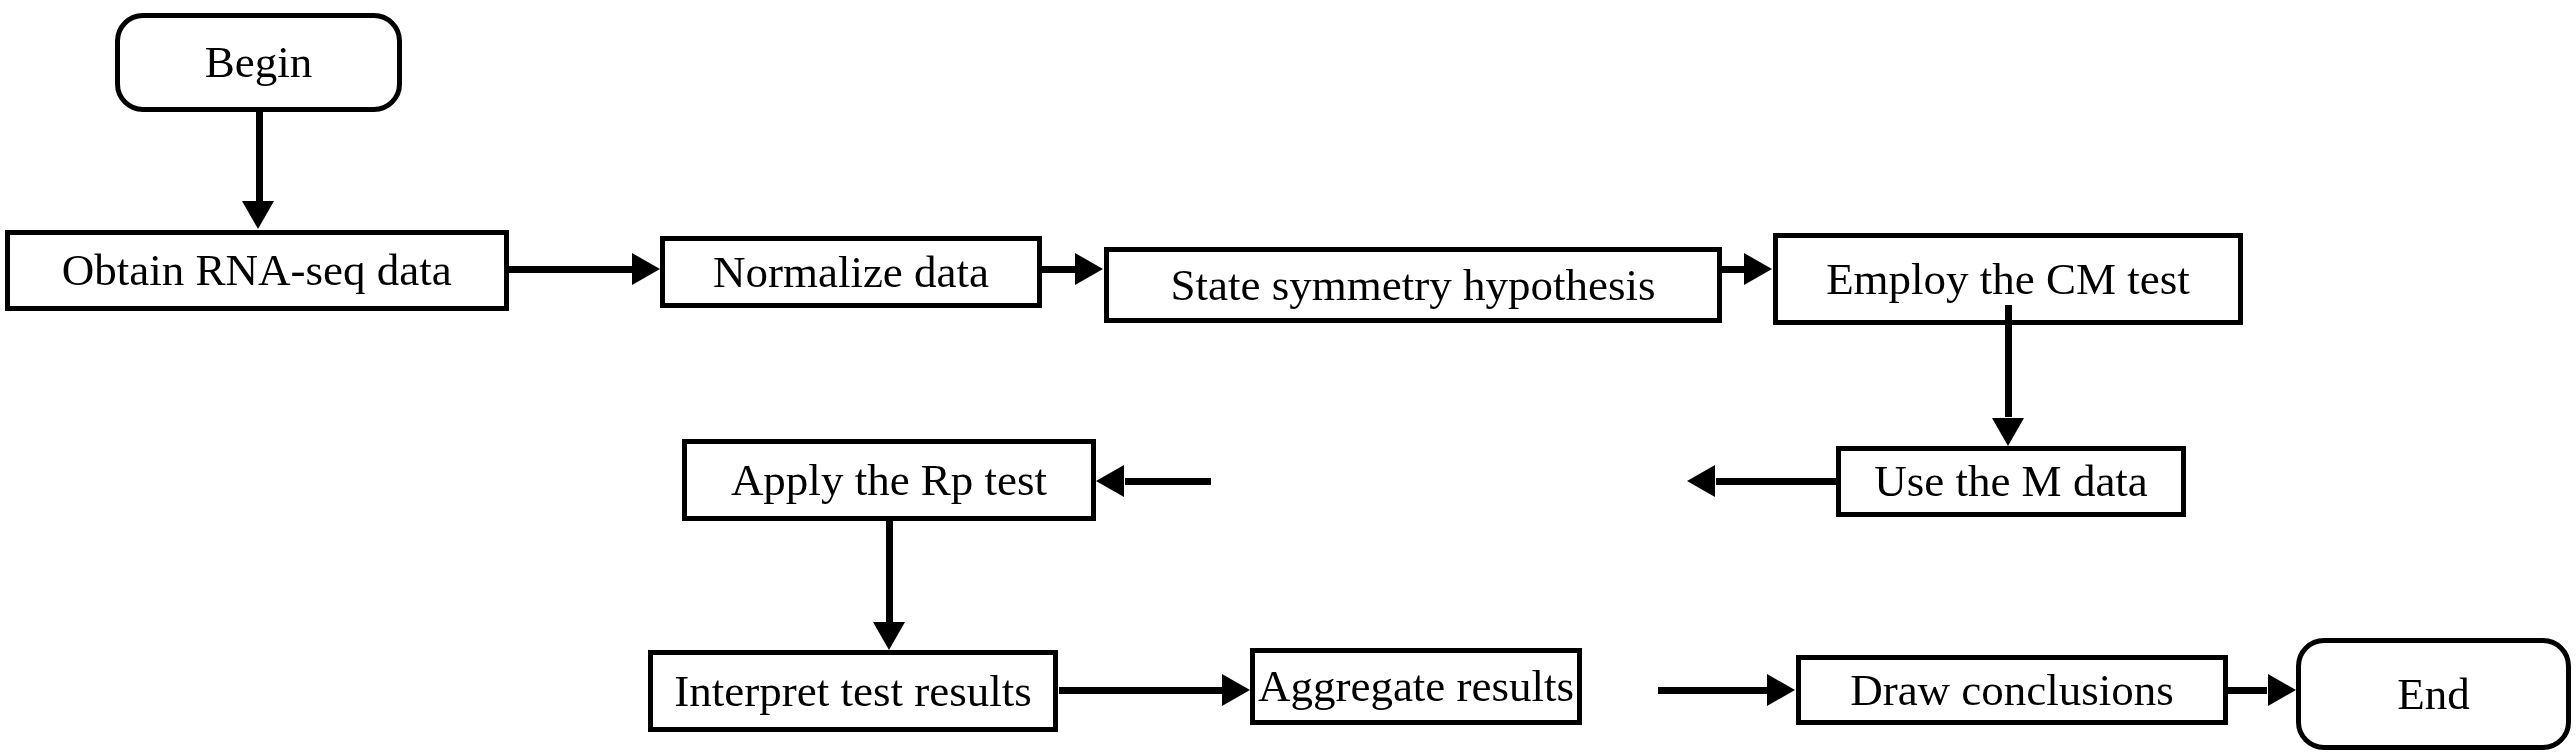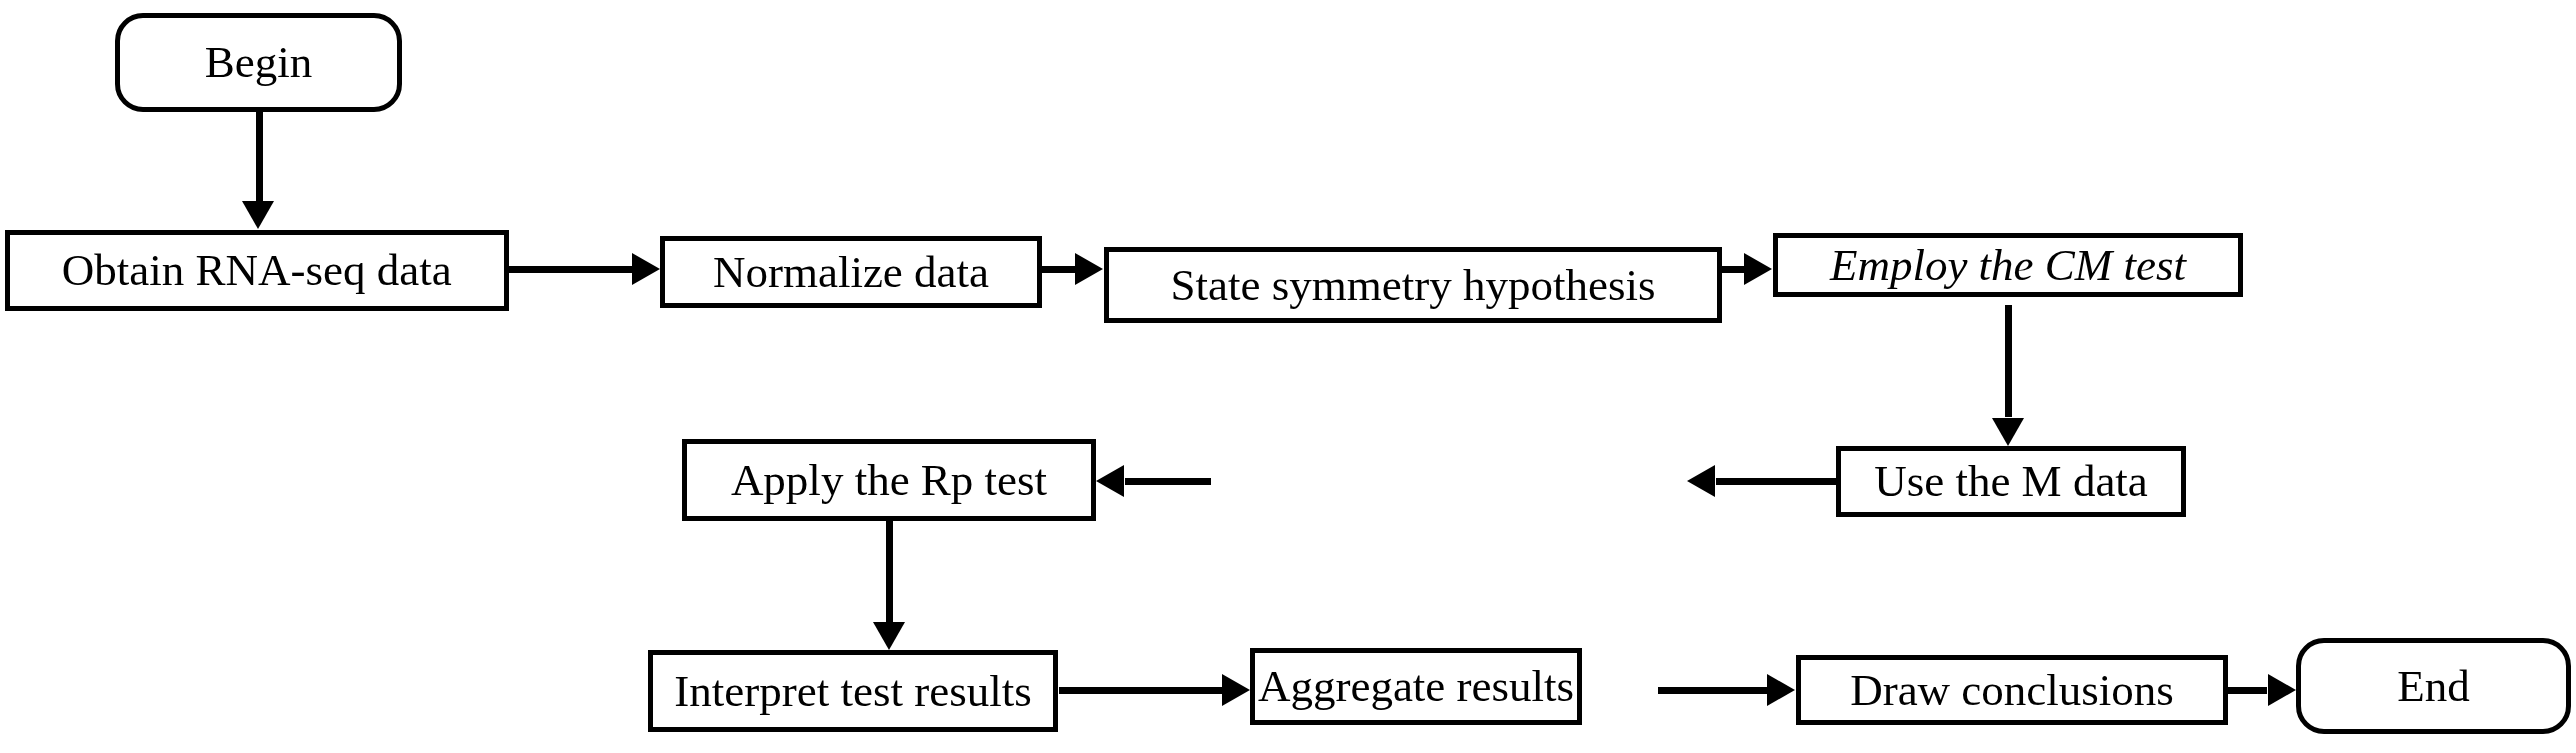--- a/index.html
+++ b/index.html
@@ -82,21 +82,21 @@
   </div>
 
   <div class="node" style="left:4.7px; top:230px; width:504px; height:81px;">
     <span class="label">Obtain RNA-seq data</span>
   </div>
 
   <div class="node" style="left:1104px; top:247px; width:618px; height:76px;">
     <span class="label">State symmetry hypothesis</span>
   </div>
 
-  <div class="node" style="left:1773px; top:233px; width:470px; height:64px;font-style:italic;">
+  <div class="node" style="left:1773px; top:233px; width:470px; height:92px;">
     <span class="label">Employ the CM test</span>
   </div>
 
   <div class="node" style="left:1836px; top:446px; width:350px; height:71px;">
     <span class="label">Use the M data</span>
   </div>
 
 
   <div class="node" style="left:648px; top:650px; width:410px; height:82px;">
     <span class="label">Interpret test results</span>
@@ -107,21 +107,21 @@
   </div>
 
   <div class="node" style="left:1250px; top:648px; width:332px; height:77px;">
     <span class="label">Aggregate results</span>
   </div>
 
   <div class="node" style="left:1796px; top:655px; width:432px; height:70px;">
     <span class="label">Draw conclusions</span>
   </div>
 
-  <div class="node rounded" style="left:2296px; top:638px; width:275px; height:96px;">
+  <div class="node rounded" style="left:2296px; top:638px; width:275px; height:112px;">
     <span class="label">End</span>
   </div>
 
   <div class="vline" style="left:256px; top:112px; height:89px;"></div>
   <div class="ah ah-down" style="left:242px; top:201px;"></div>
 
   <div class="hline" style="left:509px; top:266px; width:123px;"></div>
   <div class="ah ah-right" style="left:632px; top:253px;"></div>
 
   <div class="hline" style="left:1042px; top:266px; width:33px;"></div>

